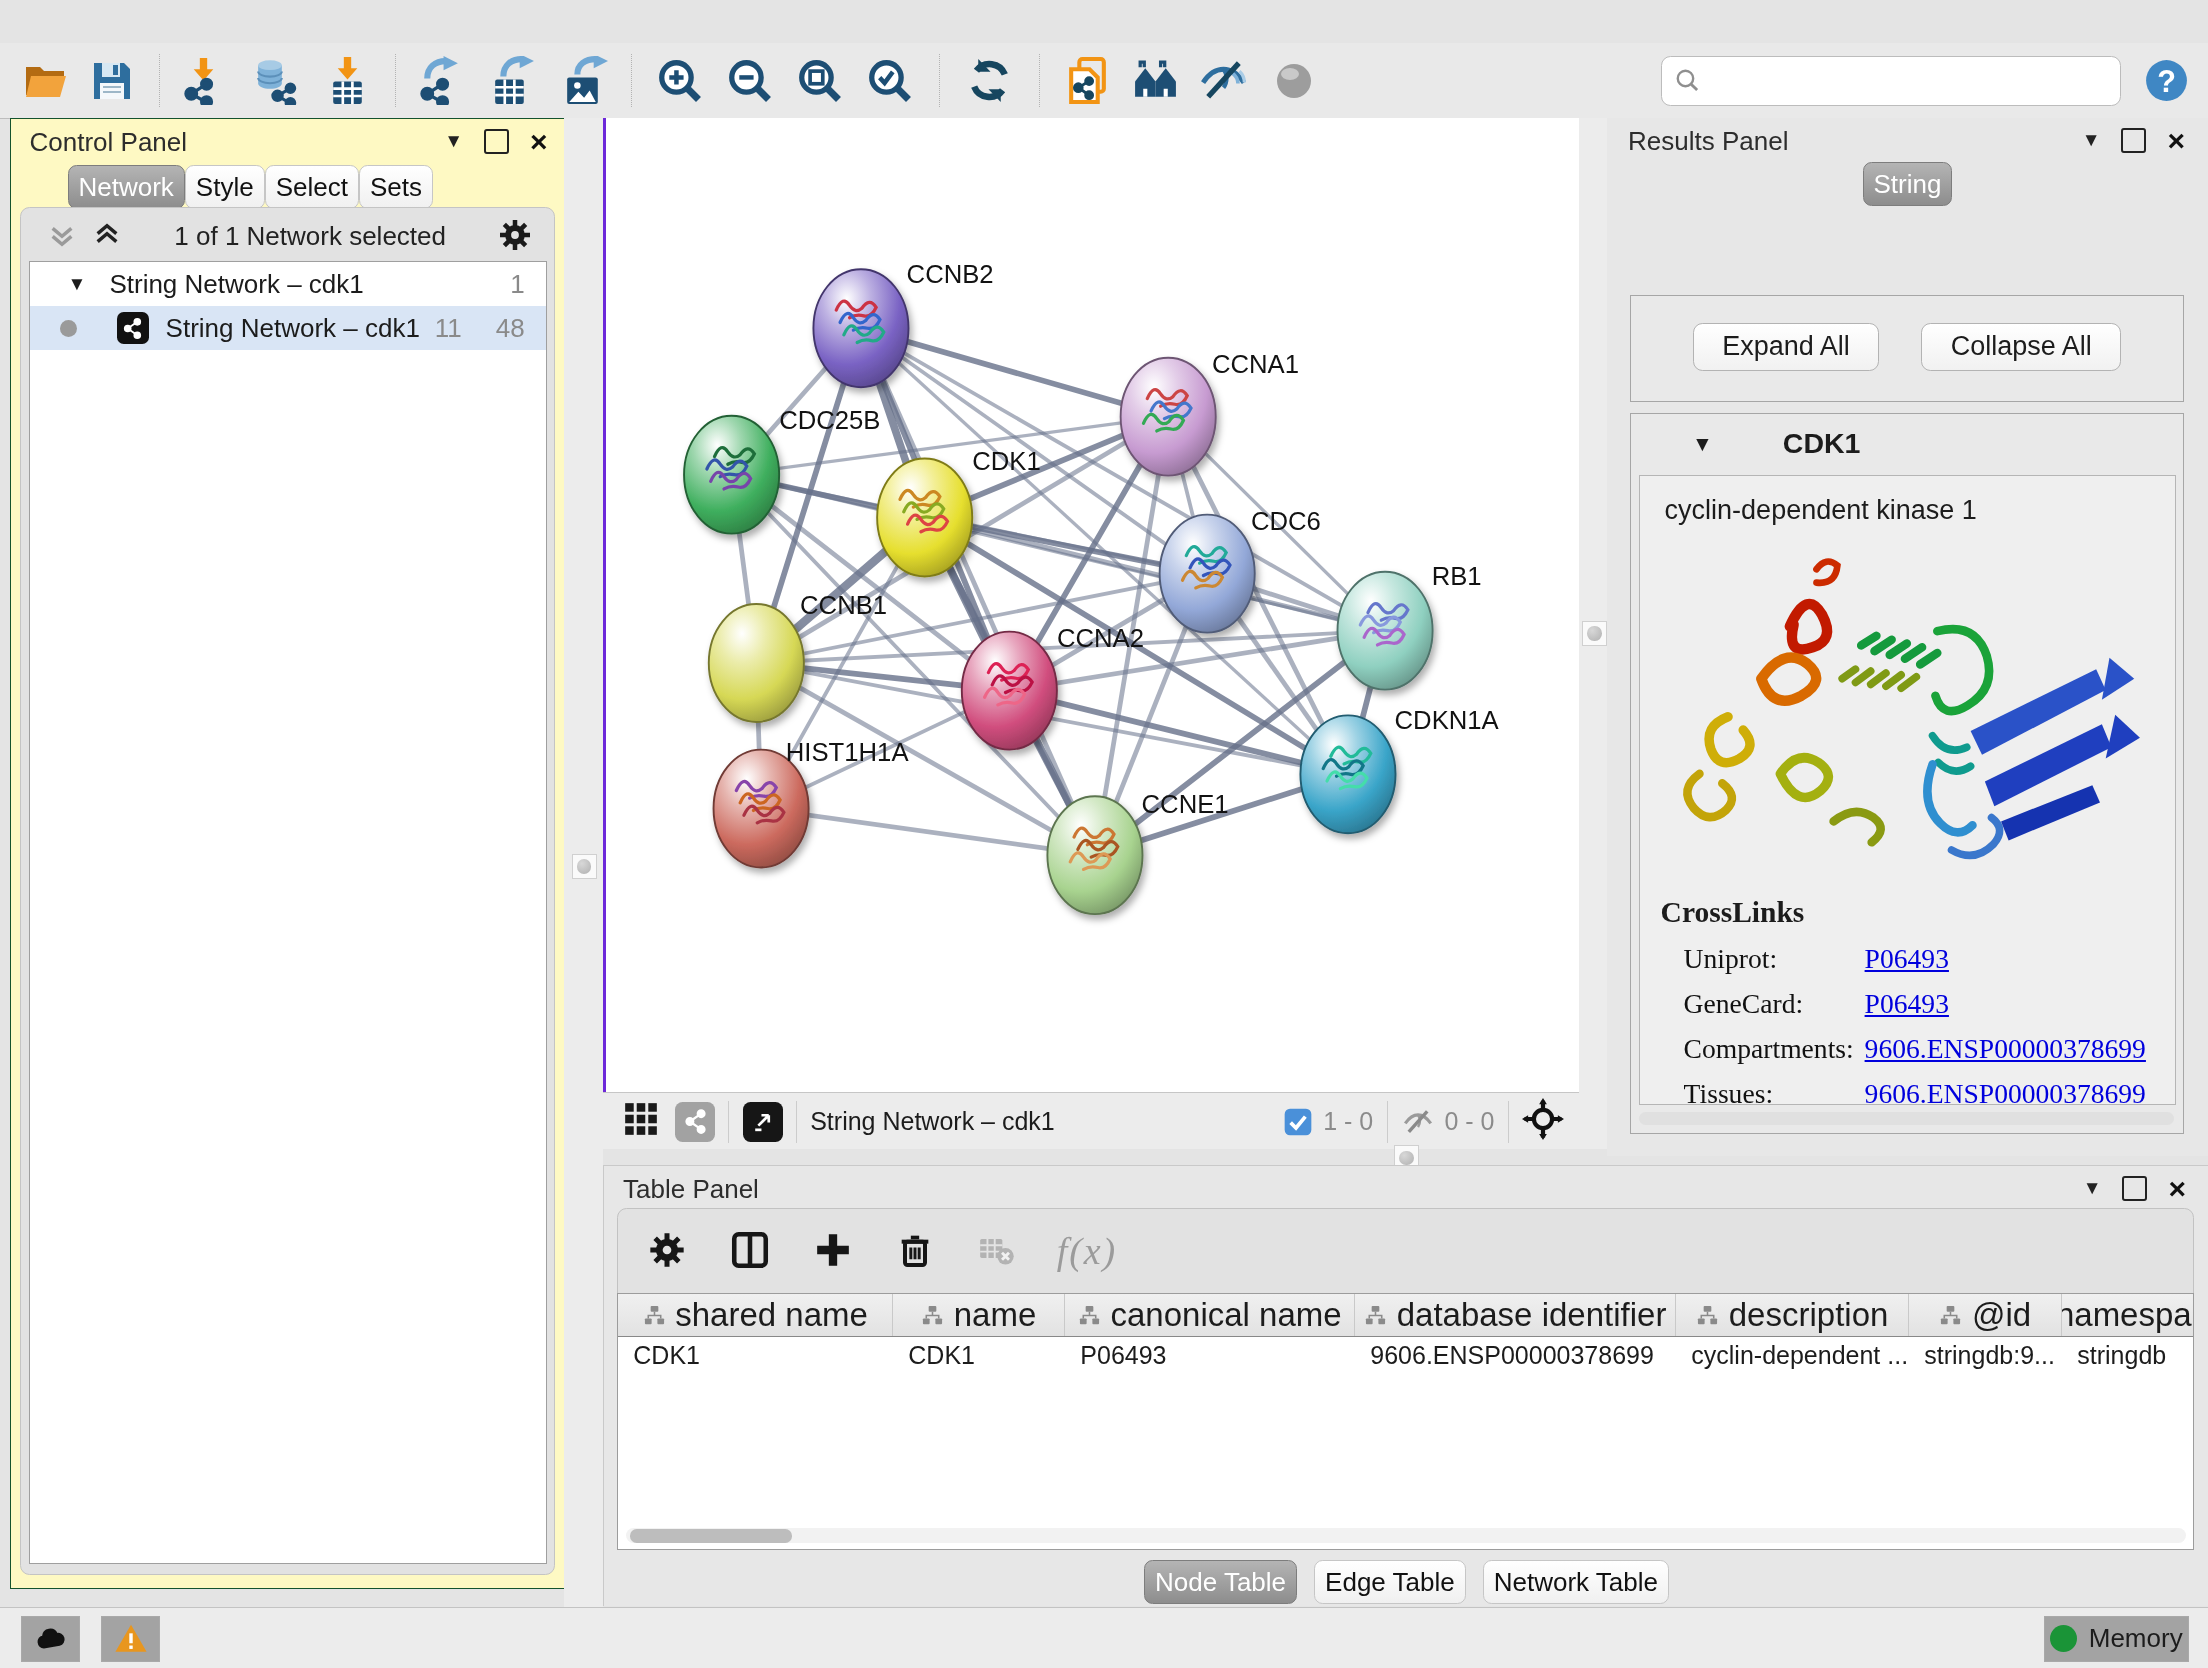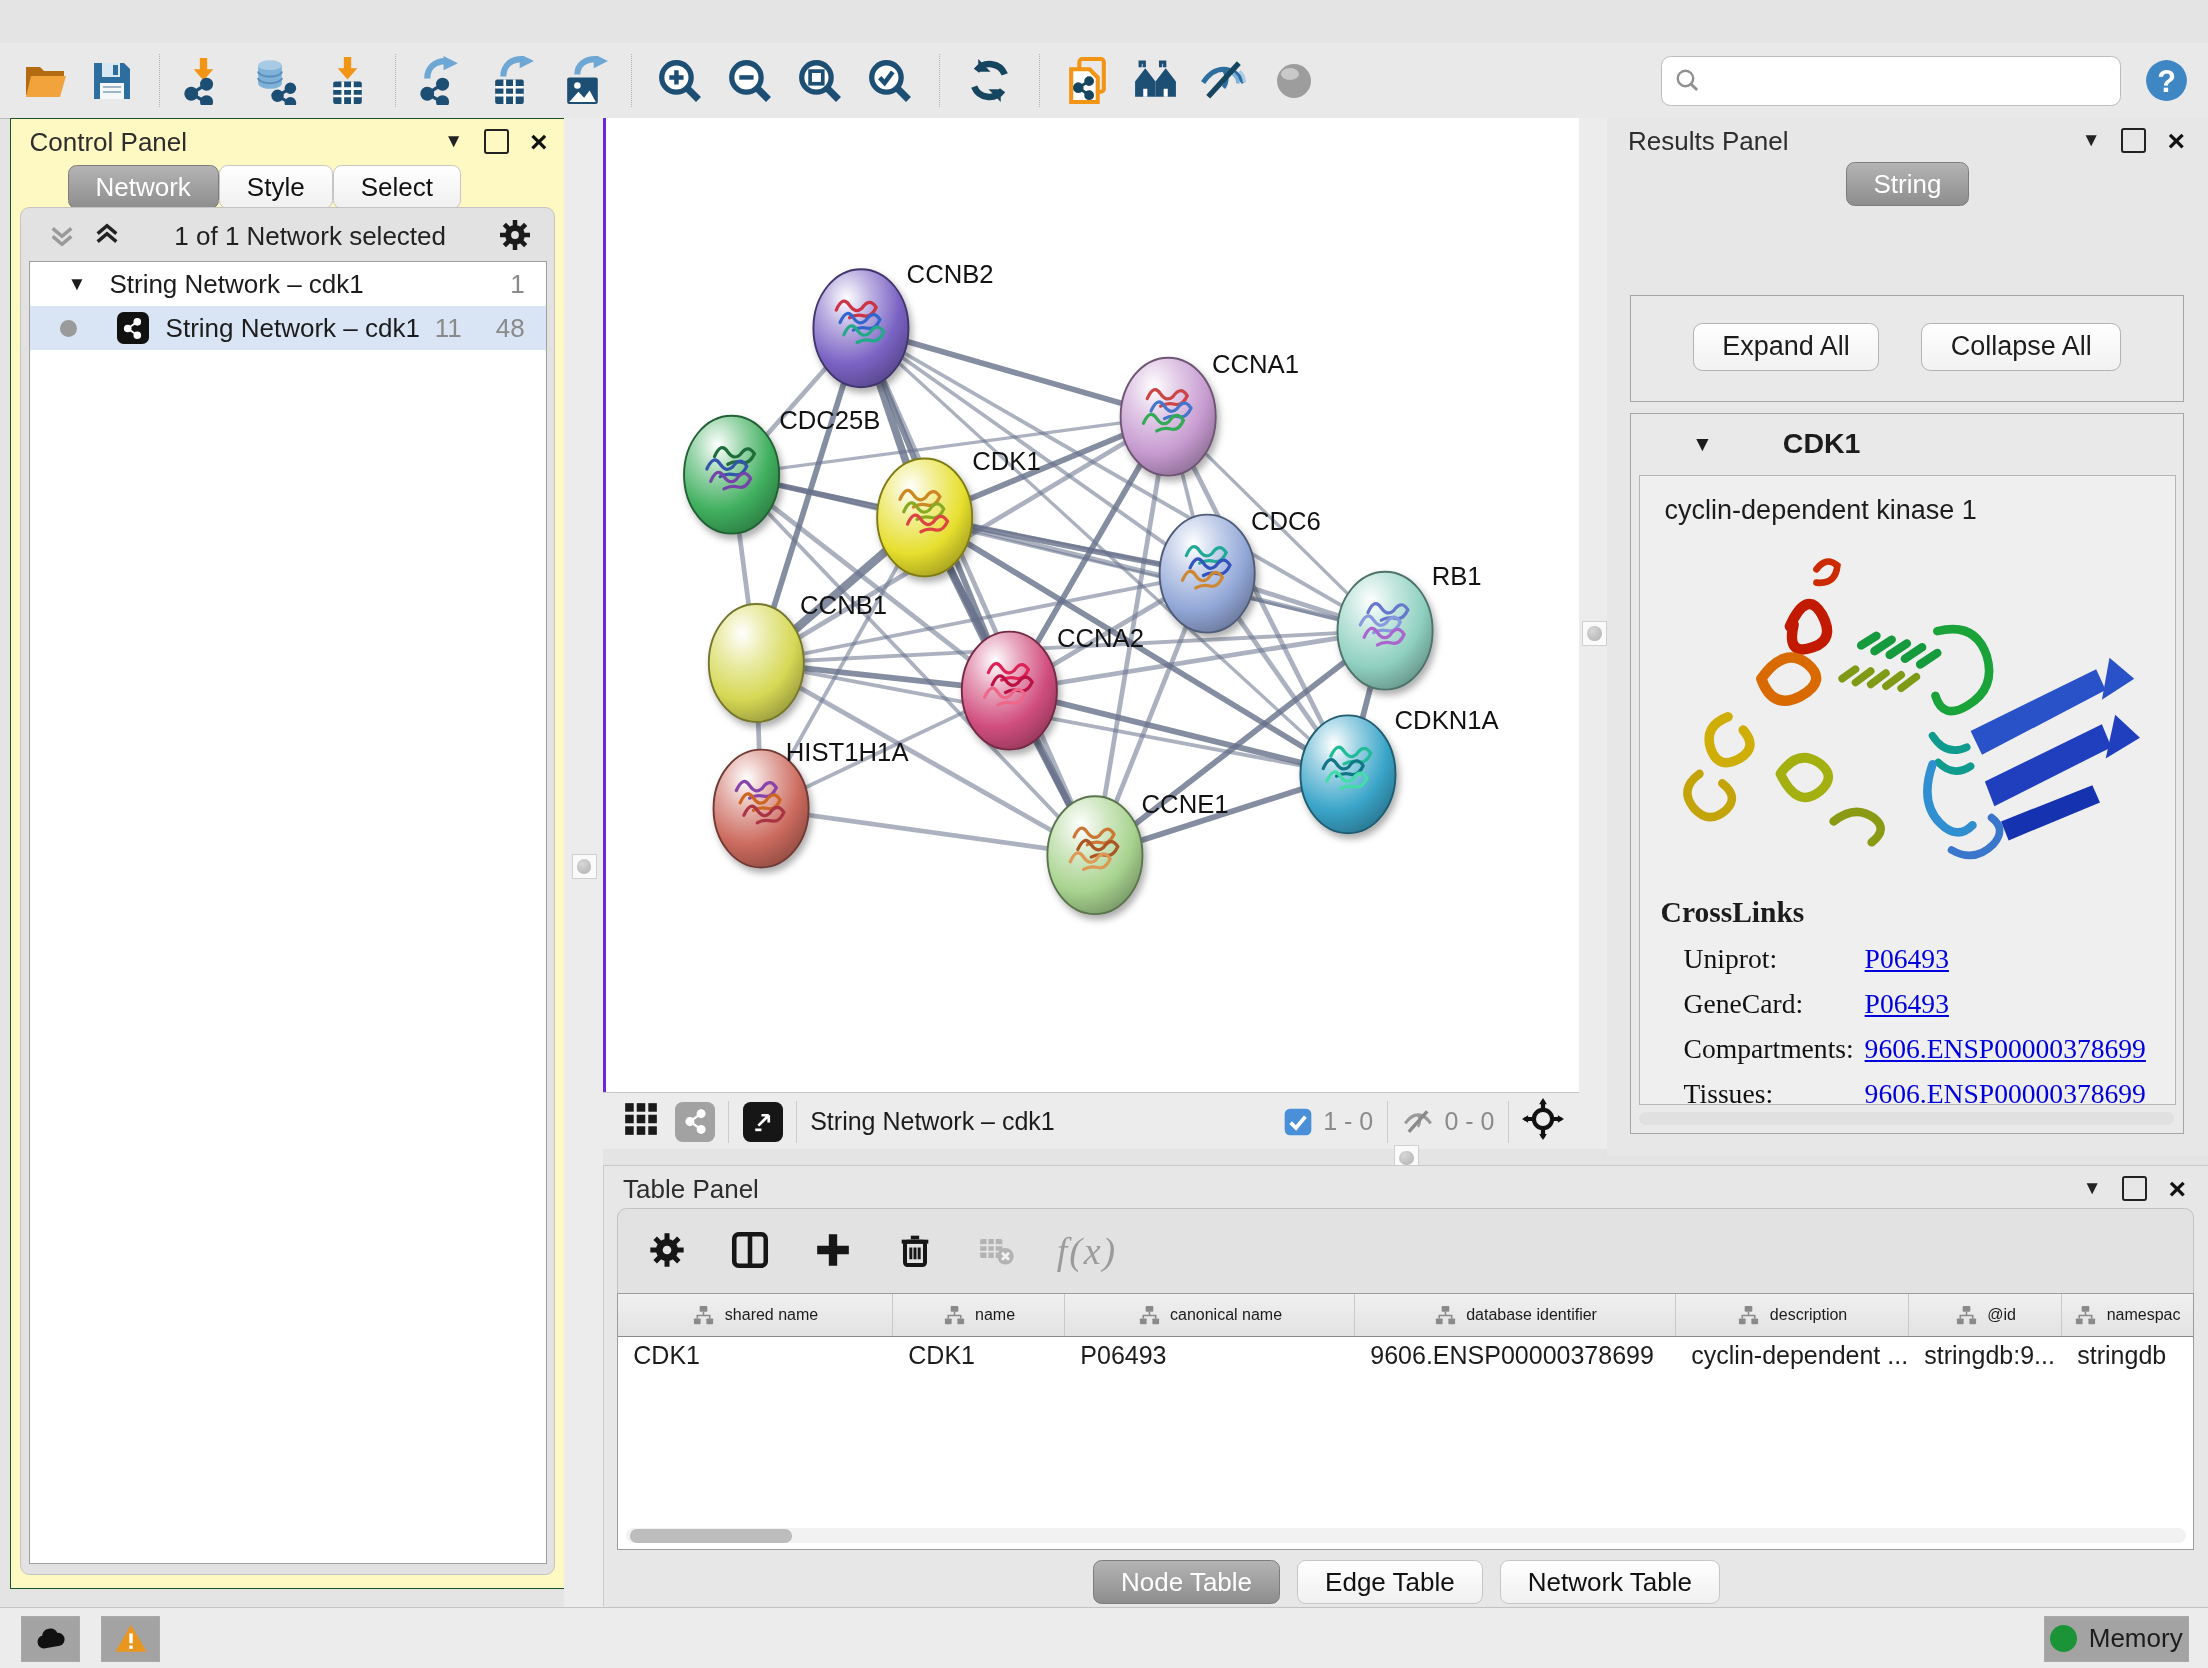--- a/index.html
+++ b/index.html
@@ -24,21 +24,21 @@
   .searchbox input{border:none;outline:none;font-size:25px;width:380px;background:transparent;
     font-family:"Liberation Sans",sans-serif;}
 
   
   .panel-title{font-size:26px;color:#2d2d2d;}
   .win-btns{display:flex;align-items:center;gap:21px;}
   .w-collapse{font-size:19px;color:#222;}
   .w-float{width:21px;height:21px;border:2.9px solid #222;border-radius:2.9px;}
   .w-close{font-size:30px;font-weight:900;color:#111;line-height:21px;}
 
-  .tab{display:inline-block;height:42px;line-height:42px;padding:0 27px;font-size:26px;
+  .tab{display:inline-block;height:42px;line-height:42px;padding:0 10px;font-size:26px;
     background:linear-gradient(#ffffff,#f0f0f0);border:1px solid #c6c6c6;border-radius:8.6px;
     color:#111;text-align:center;}
   .tab.active{background:linear-gradient(#b4b4b4,#8d8d8d);color:#fff;border-color:#7d7d7d;}
 
   
   .cpanel{left:9.5px;top:118px;width:554px;height:1469px;background:#fef9c3;
     border:1px solid #14532d;}
   .cp-inner{left:9.5px;top:88px;width:533px;height:1366px;background:#e2e2e2;
     border:1px solid #c4c4c4;border-radius:9.5px;}
   .net-list{left:7.6px;top:53px;width:516px;height:1301px;background:#fff;border:1px solid #9f9f9f;}
@@ -75,21 +75,21 @@
   .xl-label{width:181px;padding-left:44px;color:#111;}
   .xl-link{color:#0000dd;text-decoration:underline;}
 
   
   .tpanel{left:603px;top:1165px;width:1605px;height:440px;background:#e7e7e7;
     border-left:1px solid #c9c9c9;border-top:1px solid #c9c9c9;}
   .t-toolbar{left:13.3px;top:42px;width:1577px;height:86px;background:#e2e2e2;
     border:1px solid #c2c2c2;border-radius:9.5px 9.5px 0 0;display:flex;align-items:center;gap:42px;padding-left:28.5px;box-sizing:border-box;}
   .t-table{left:13.3px;top:127px;width:1577px;height:257px;background:#fff;border:1px solid #9c9c9c;box-sizing:border-box;}
   .t-headrow{display:flex;height:42px;background:linear-gradient(#f0f0f0,#e2e2e2);border-bottom:1.9px solid #888;}
-  .t-hcell{display:flex;align-items:center;justify-content:center;gap:9.5px;font-size:16px;
+  .t-hcell{display:flex;align-items:center;justify-content:center;gap:9.5px;font-size:33px;
     border-right:1px solid #c9c9c9;box-sizing:border-box;overflow:hidden;white-space:nowrap;}
   .t-row{display:flex;height:40px;}
   .t-cell{font-size:25px;padding:3.8px 0 0 15px;box-sizing:border-box;overflow:hidden;white-space:nowrap;}
   .hscroll{left:7.6px;bottom:5.7px;height:15px;width:1560px;background:#f2f2f2;border-radius:7.6px;}
   .hthumb{left:3.8px;top:1px;width:162px;height:13.3px;background:#bdbdbd;border-radius:6.7px;}
   .t-tabs{left:0;top:394px;width:1605px;display:flex;justify-content:center;gap:17px;}
 
   
   .statusbar{left:0;top:1607px;width:2208px;height:61px;background:#ececec;border-top:1px solid #c3c3c3;}
   .sb-btn{height:44px;border:1.9px solid #a9a9a9;background:#a3a3a3;display:flex;align-items:center;

